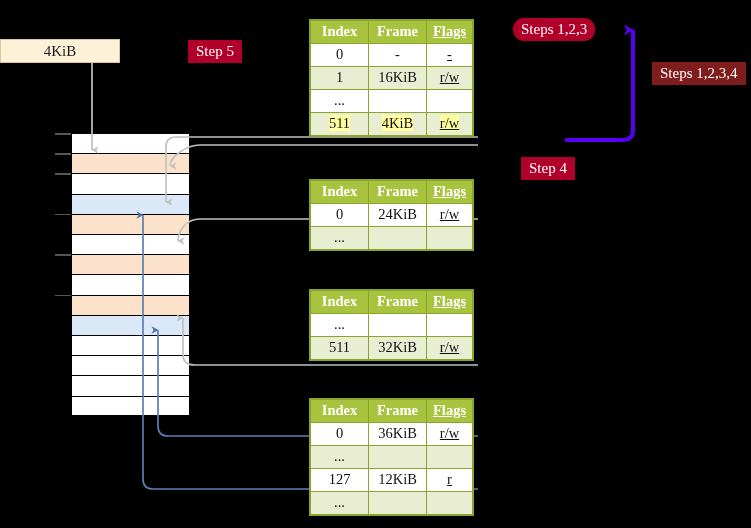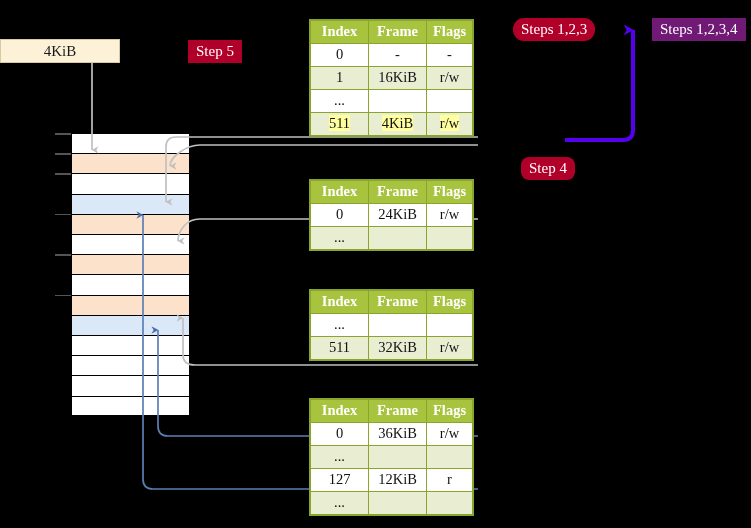--- a/index.html
+++ b/index.html
@@ -15,21 +15,21 @@
   .badge {
     position: absolute;
     color: #ffffff;
     font-size: 15px;
     line-height: 20px;
     padding: 1px 8px 2px 8px;
     white-space: nowrap;
     font-family: "Liberation Serif", "DejaVu Serif", serif;
   }
   .badge-red    { background: #b00029; }
-  .badge-purple { background: #701a75; }
+  .badge-purple { background: #7f1d1d; margin-top: 44px; }
 
   
   .kib-box {
     position: absolute;
     background: #fdf2d8;
     border: 1px solid #d8c9a0;
     text-align: center;
     font-size: 15px;
     color: #1a1a1a;
     line-height: 22px;
@@ -77,21 +77,21 @@
     background: #a8c33d;
     color: #ffffff;
     font-weight: bold;
     font-size: 14.5px;
   }
   .ptable tr.alt td { background: #e9eed3; }
   .ptable tr.white td { background: #ffffff; }
   .ptable td .hl { background: #ffff9e; }
   .col-index { width: 58px; }
   .col-frame { width: 58px; }
-  .col-flags { width: 34px; }
+  .col-flags { width: 34px; text-decoration: underline; }
 
   
   .conn { position: absolute; left: 0; top: 0; pointer-events: none; }
 </style>
 </head>
 <body>
 
 <div id="root">
 
   <div class="kib-box" style="left:0px; top:39px; width:120px; height:24px;">
@@ -100,21 +100,21 @@
 
   <div class="badge badge-red" style="left:188px; top:40px;">
     <span>Step 5</span>
   </div>
   <div class="badge badge-red" style="left:513px; top:18px;border-radius:11px;">
     <span>Steps 1,2,3</span>
   </div>
   <div class="badge badge-purple" style="left:652px; top:18px;">
     <span>Steps 1,2,3,4</span>
   </div>
-  <div class="badge badge-red" style="left:521px; top:157px;border-radius:8px;">
+  <div class="badge badge-red" style="left:521px; top:157px;">
     <span>Step 4</span>
   </div>
 
   <div class="memcol" id="memcol" style="left:71px; top:133px; width:119px; height:283px;">
       <div class="memrow" style="left: 0px; top: 0px; width: 119px; height: 20.2px;"></div>
       <div class="memrow orange" style="left: 0px; top: 20.2px; width: 119px; height: 20.2px;"></div>
       <div class="memrow" style="left: 0px; top: 40.4px; width: 119px; height: 20.2px;"></div>
       <div class="memrow blue" style="left: 0px; top: 60.6px; width: 119px; height: 20.2px;"></div>
       <div class="memrow orange" style="left: 0px; top: 80.8px; width: 119px; height: 20.2px;"></div>
       <div class="memrow" style="left: 0px; top: 101px; width: 119px; height: 20.2px;"></div>

